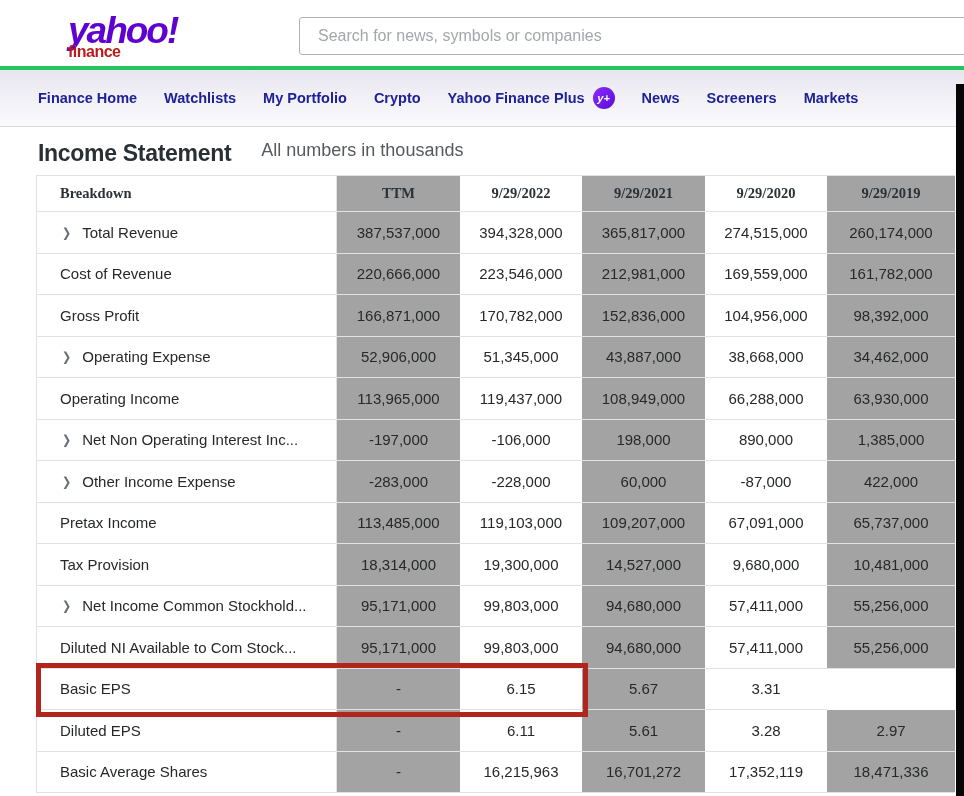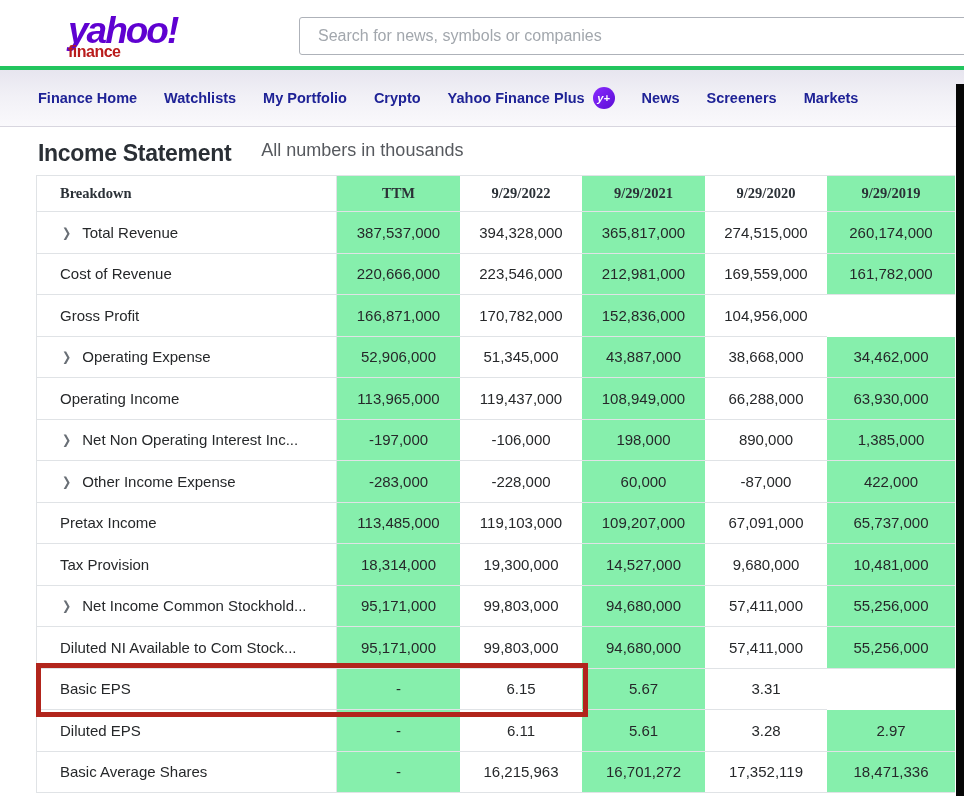--- a/index.html
+++ b/index.html
@@ -30,21 +30,21 @@
 
   
   .fin-table { position:absolute; left:36px; top:175px; width:919px; }
   .trow, .thead-row { display:grid; grid-template-columns:301px 123px 122px 123px 122px 128px; }
   .thead-row { height:37px; border-top:1px solid #e0e3e6;font-family:Liberation Serif, serif; }
   .trow { height:41.5px; }
   .cell { display:flex; align-items:center; border-bottom:1px solid #e0e3e6; font-size:15px; color:#26282a; }
   .thead-row .cell { font-size:14.5px; font-weight:bold; color:#2b3137; }
   .label-cell { padding-left:23px; border-left:1px solid #e0e3e6; border-right:1px solid #e0e3e6; }
   .val-cell { justify-content:center; text-align:center; }
-  .stripe { background:#86efac; }
+  .stripe { background:#a3a3a3; }
   .chev { color:#696f76; font-size:11px; margin-right:11px; margin-left:2px; transform:scaleY(1.15); }
   .expandable { cursor:pointer; }
 
   
   .highlight-box { position:absolute; left:36px; top:663px; width:552px; height:54px; border:5px solid #b2251c; z-index:10; pointer-events:none; }
 </style>
 </head>
 <body>
 
 <div id="screen">
@@ -124,20 +124,21 @@
           <div class="cell val-cell stripe">161,782,000</div>
         </div>
         <div class="trow">
           <div class="cell label-cell">
             <span>Gross Profit</span>
           </div>
           <div class="cell val-cell stripe">166,871,000</div>
           <div class="cell val-cell">170,782,000</div>
           <div class="cell val-cell stripe">152,836,000</div>
           <div class="cell val-cell">104,956,000</div>
+          <div class="cell val-cell stripe">98,392,000</div>
         </div>
         <div class="trow">
           <div class="cell label-cell expandable">
             <span class="chev">❯</span>
             <span>Operating Expense</span>
           </div>
           <div class="cell val-cell stripe">52,906,000</div>
           <div class="cell val-cell">51,345,000</div>
           <div class="cell val-cell stripe">43,887,000</div>
           <div class="cell val-cell">38,668,000</div>

